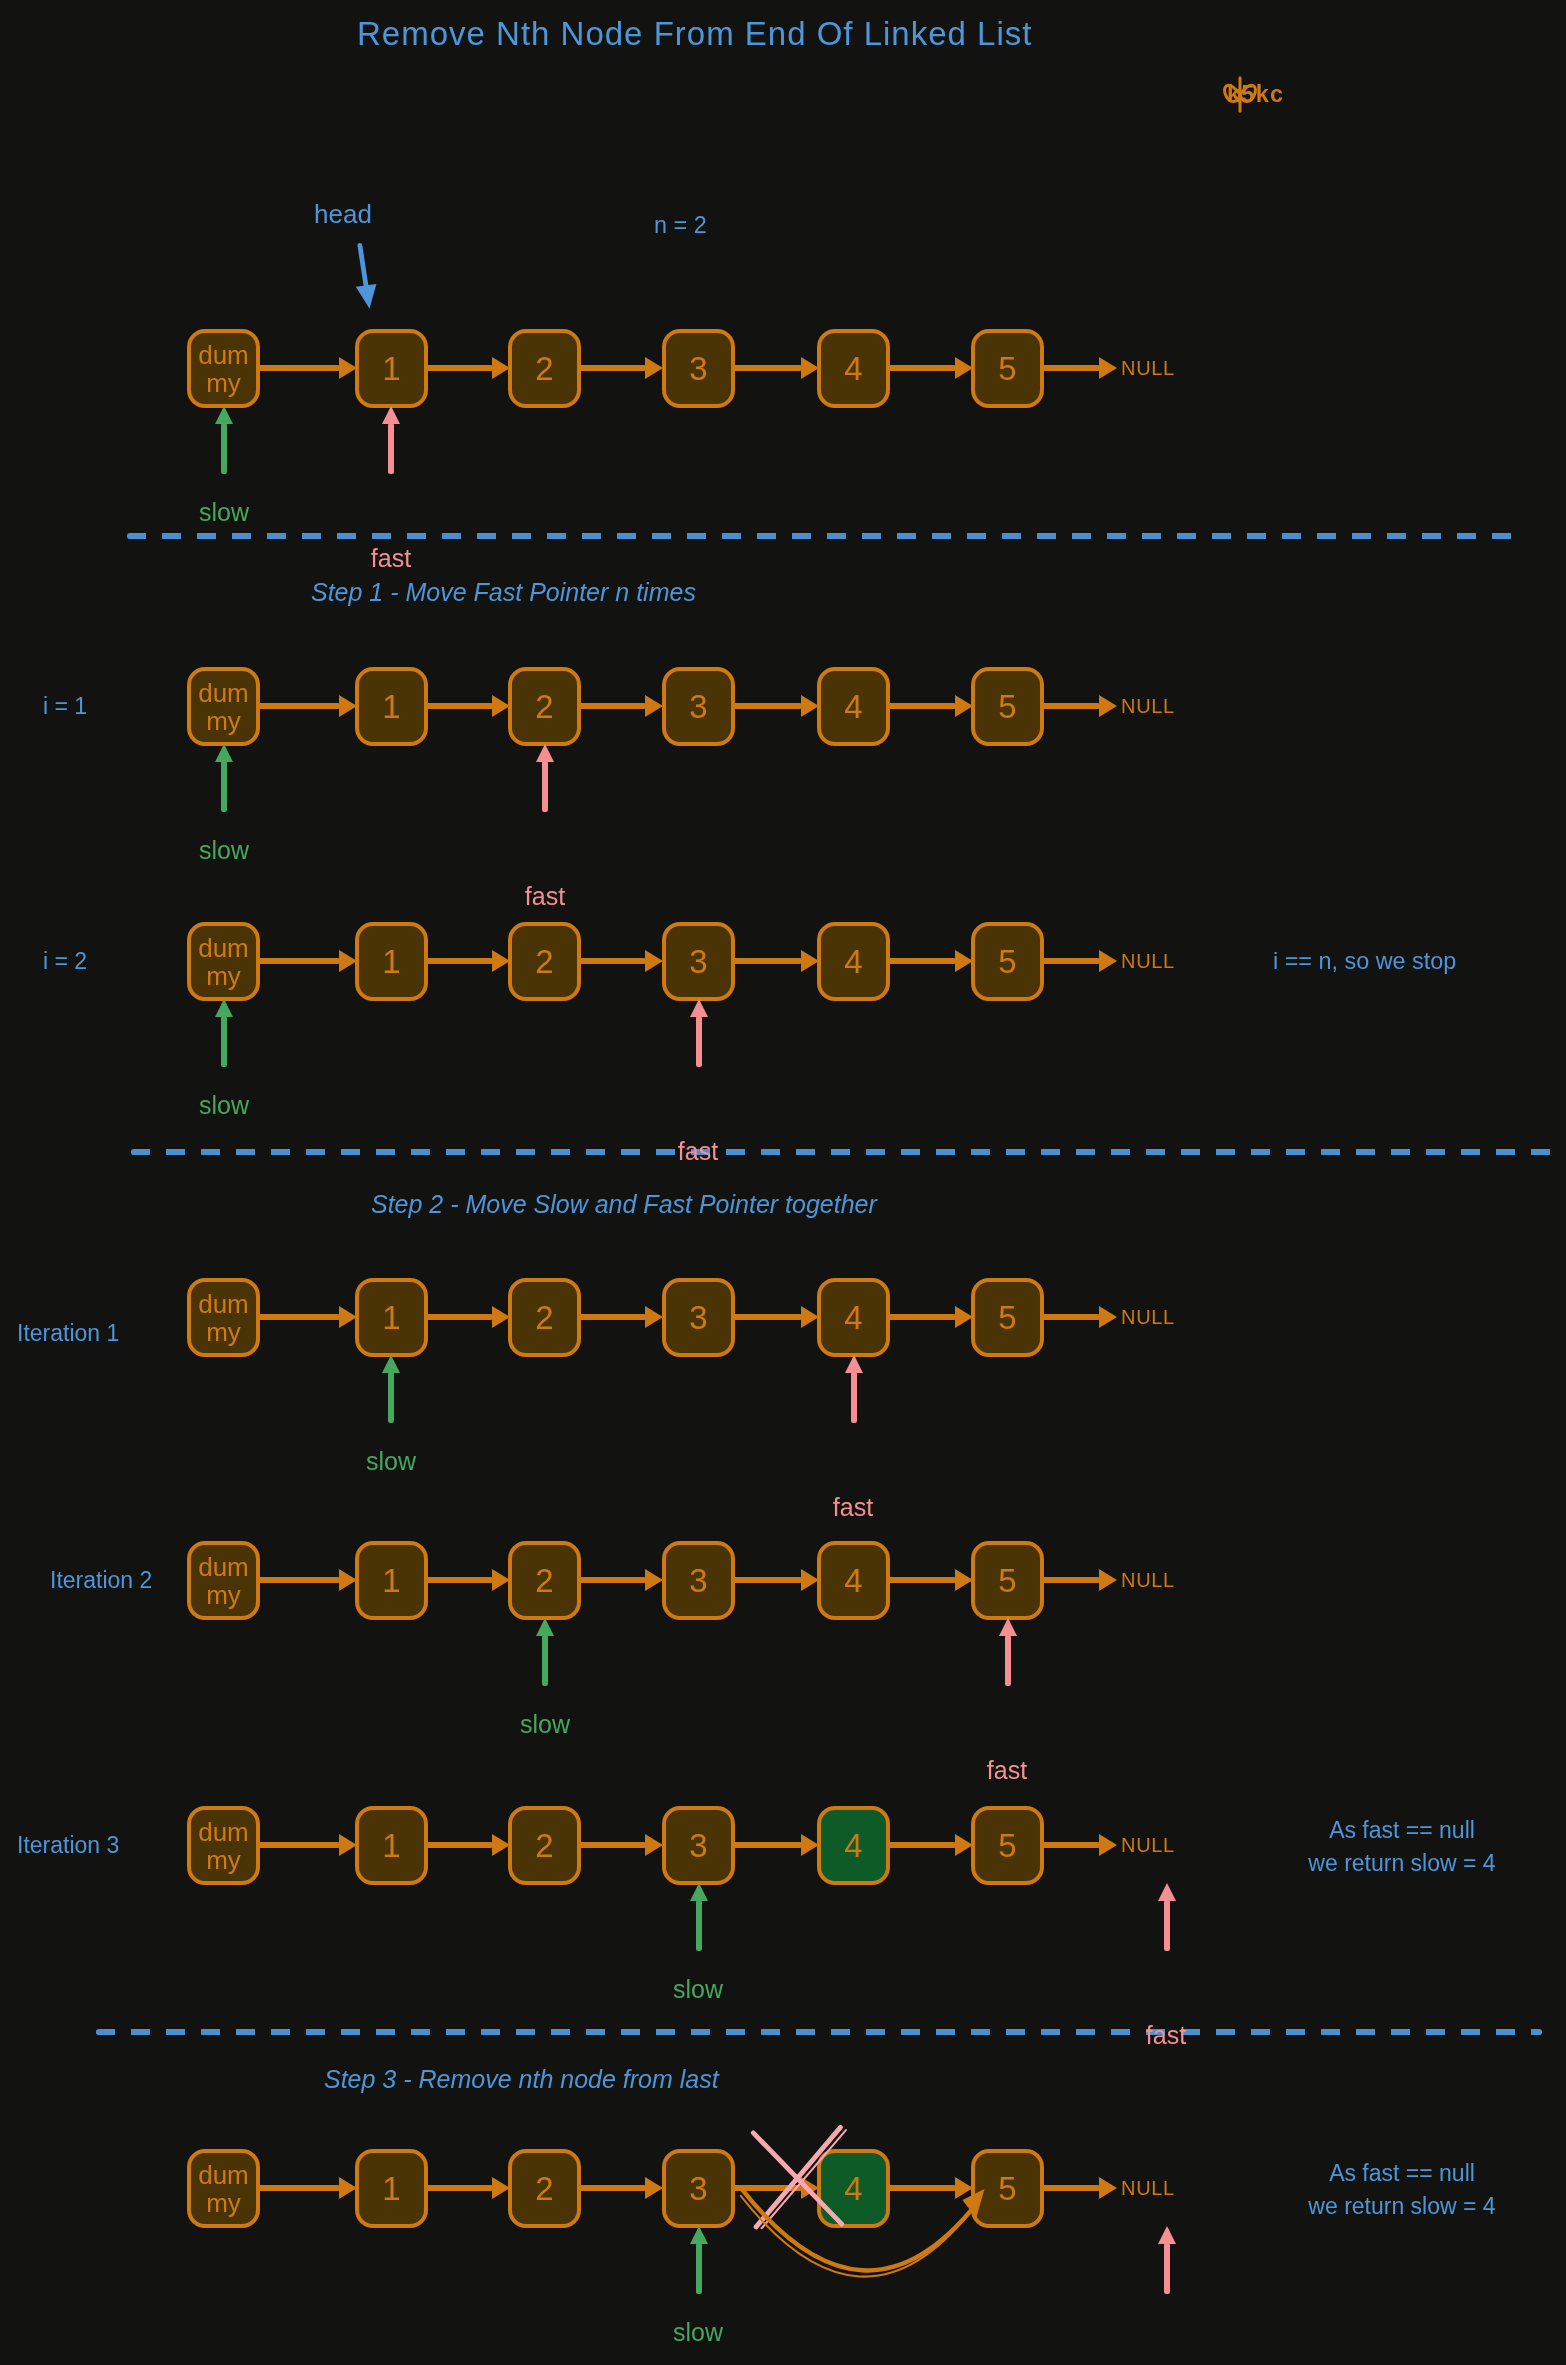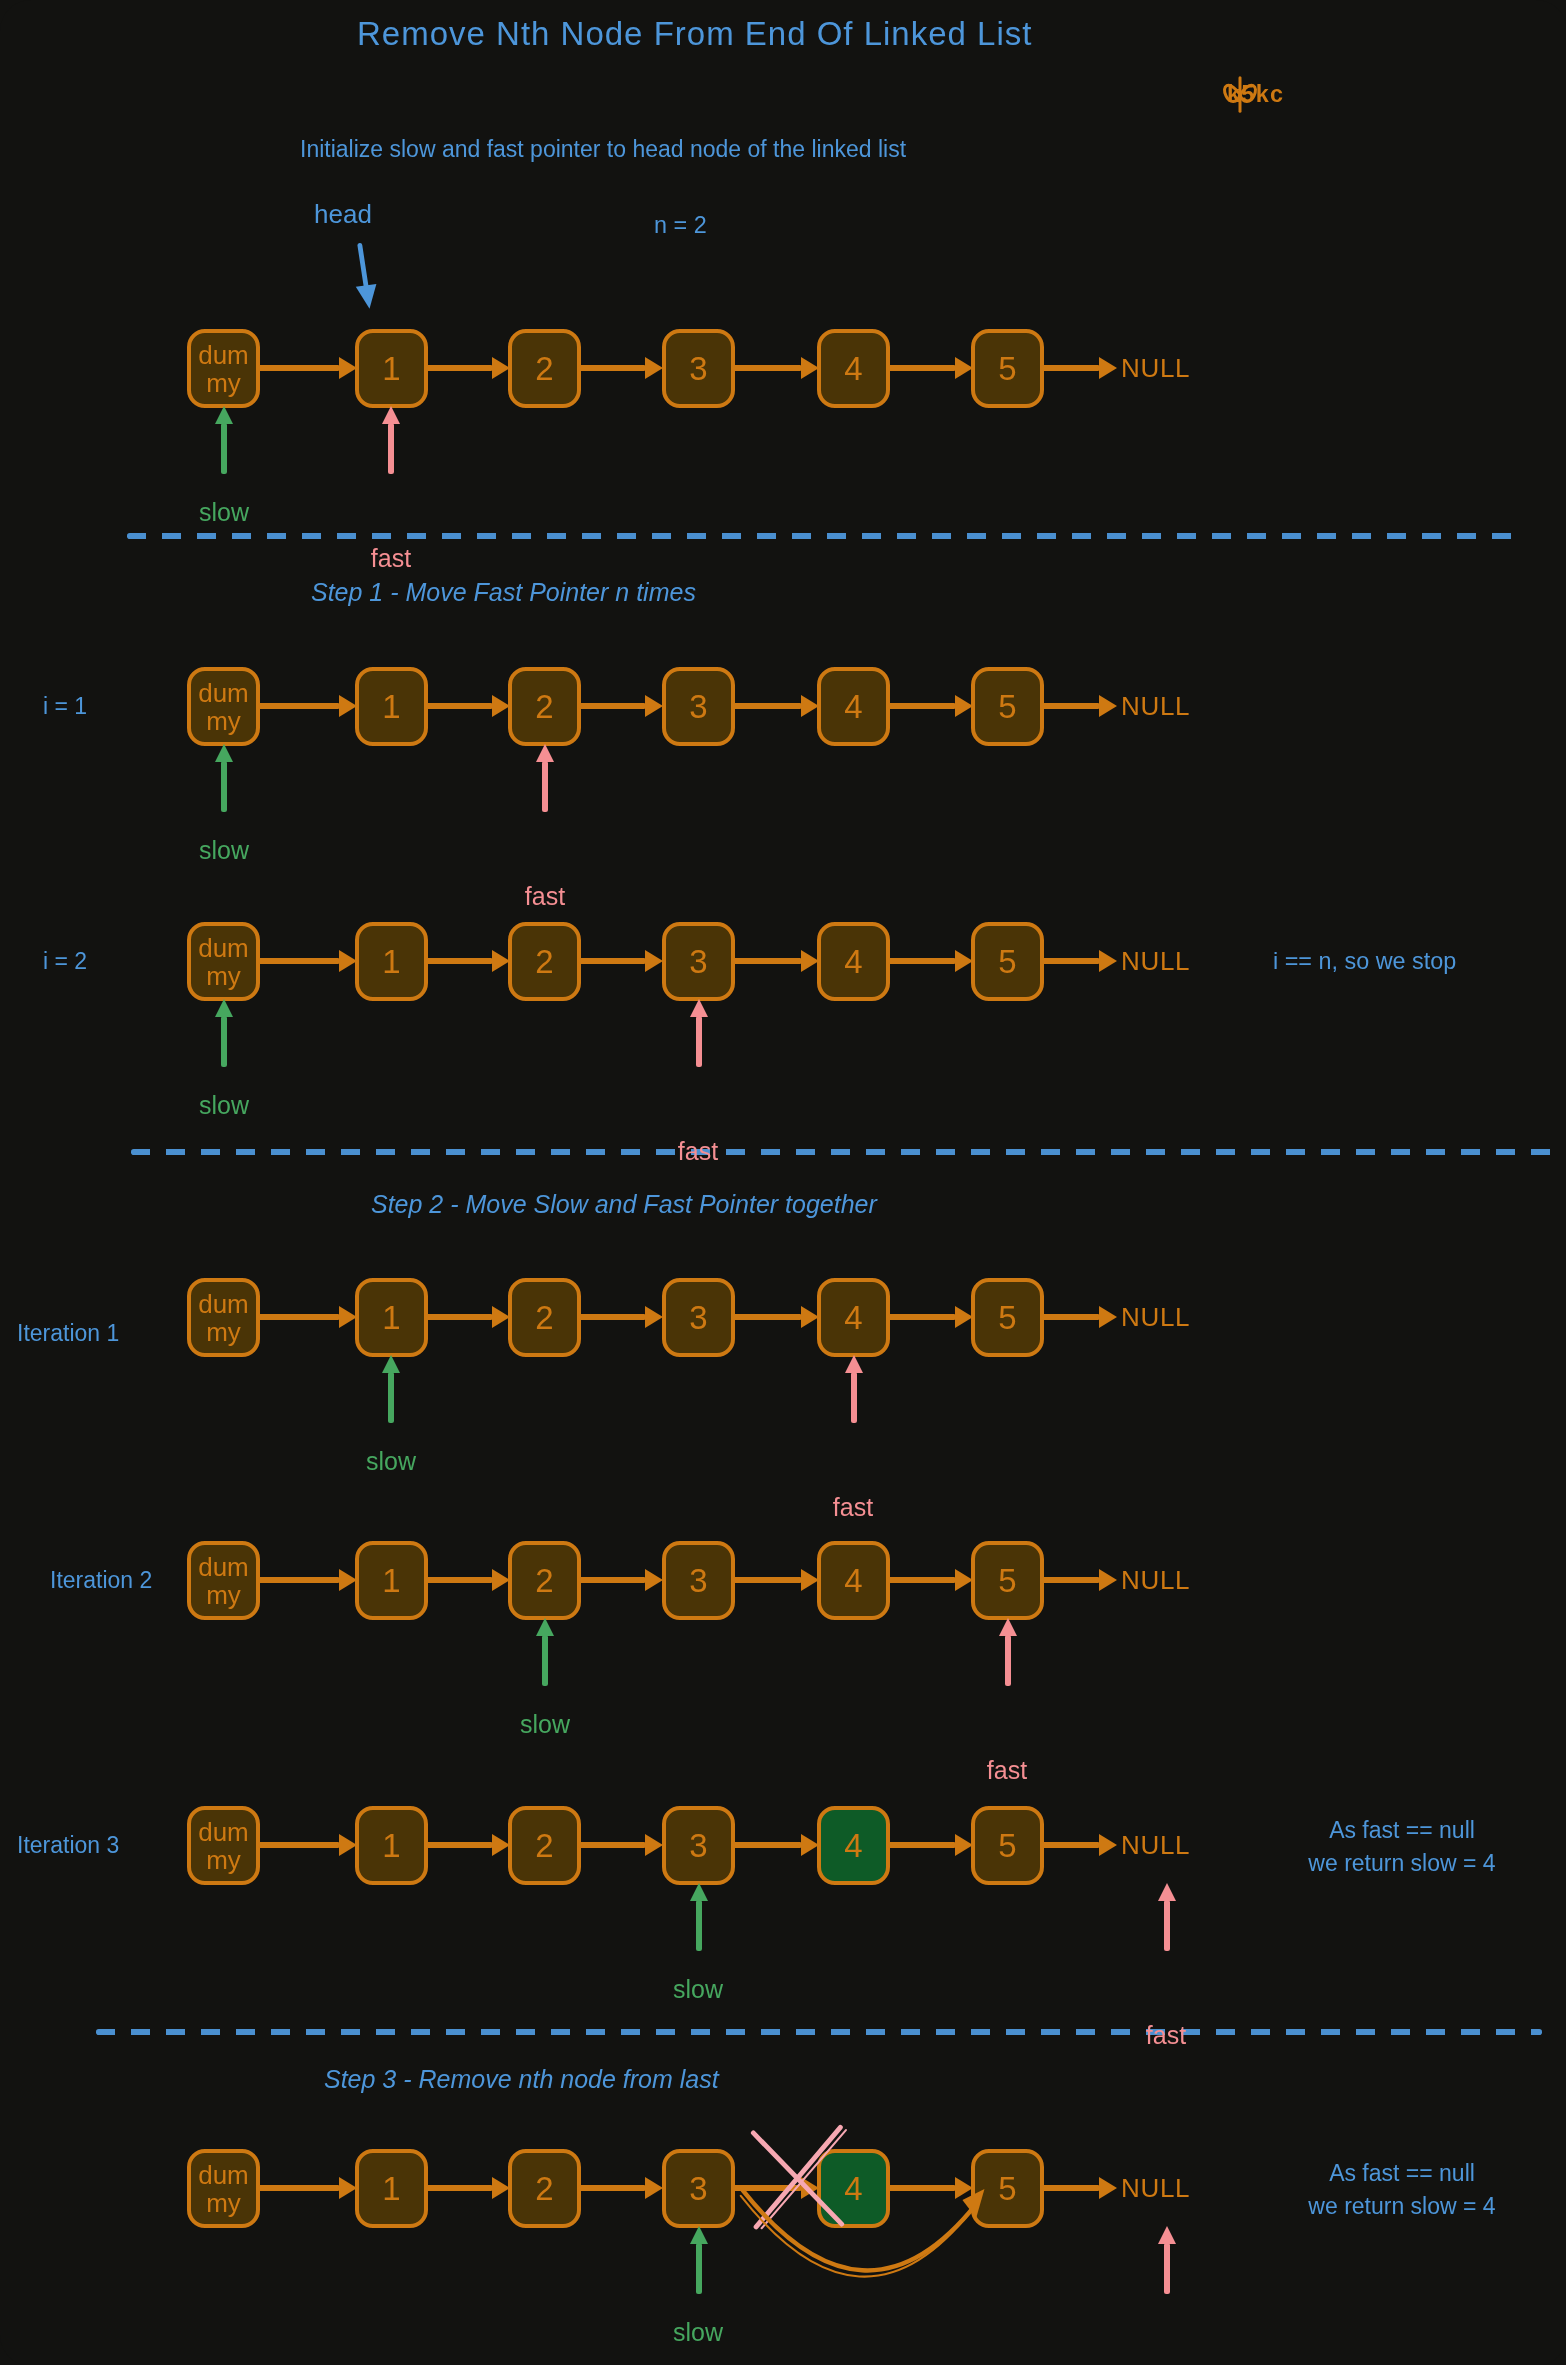--- a/index.html
+++ b/index.html
@@ -36,21 +36,21 @@
     display:flex;flex-direction:column;align-items:center;justify-content:center;
     color:var(--orange);font-size:33px;
   }
   .node.green{background:var(--node-green);}
   .node .dummy-line{font-size:26px;line-height:28px;}
   .harrow{position:absolute;top:36px;height:5.5px;background:var(--orange);border-radius:2.1px;}
   .harrow::after{
     content:"";position:absolute;right:-17px;top:-8.3px;width:0;height:0;
     border-left:18px solid var(--orange);border-top:11px solid transparent;border-bottom:11px solid transparent;
   }
-  .null-label{position:absolute;top:39px;transform:translateY(-50%);color:var(--orange);font-size:26px;letter-spacing:0.7px;}
+  .null-label{position:absolute;top:39px;transform:translateY(-50%);color:var(--orange);font-size:20px;letter-spacing:0.7px;}
   .row-label{position:absolute;top:39px;transform:translateY(-50%);font-size:23px;color:var(--blue);white-space:nowrap;}
   .row-note{position:absolute;left:1273px;top:39px;transform:translateY(-50%);font-size:23.4px;color:var(--blue);white-space:nowrap;}
   .note-block{position:absolute;left:1271px;top:8.3px;width:262px;text-align:center;font-size:23px;line-height:33px;color:var(--blue);}
   .vptr{position:absolute;top:94px;width:5.5px;height:51px;border-radius:2.1px;}
   .vptr::before{
     content:"";position:absolute;top:-17px;left:-6.2px;width:0;height:0;
     border-bottom:18px solid currentColor;border-left:9px solid transparent;border-right:9px solid transparent;
   }
   .vptr.green{background:var(--green);color:var(--green);}
   .vptr.pink{background:var(--pink);color:var(--pink);}
@@ -68,21 +68,20 @@
 
   <div class="abs logo">
     <svg width="40" height="39" viewBox="0 0 60 56" stroke="#ce7912" stroke-width="4.5" fill="none" stroke-linecap="round" stroke-linejoin="round">
       <path d="M30 28 C12 4, 2 16, 9 30 C14 41, 26 42, 30 28 Z"></path>
       <path d="M30 28 C48 4, 58 16, 51 30 C46 41, 34 42, 30 28 Z"></path>
       <path d="M30 3 L30 53"></path>
     </svg>
     <span class="logo-text">k5kc</span>
   </div>
 
-  <div class="abs intro">Initialize slow and fast pointer to head node of the linked list</div>
   <div class="abs head-label">head</div>
   <div class="abs n-label">n = 2</div>
 
   <svg class="abs" style="left:342px;top:241px;" width="44" height="72" viewBox="0 0 64 104">
     <line x1="26" y1="6" x2="36" y2="72" stroke="#4d96da" stroke-width="7" stroke-linecap="round"></line>
     <polygon points="40,98 20,66 50,62" fill="#4d96da"></polygon>
   </svg>
 
   <div class="abs step-heading" style="left:311px;top:578px;">Step 1 - Move Fast Pointer n times</div>
   <div class="abs step-heading" style="left:339px;top:1190px;margin-left:32px;">Step 2 - Move Slow and Fast Pointer together</div>

